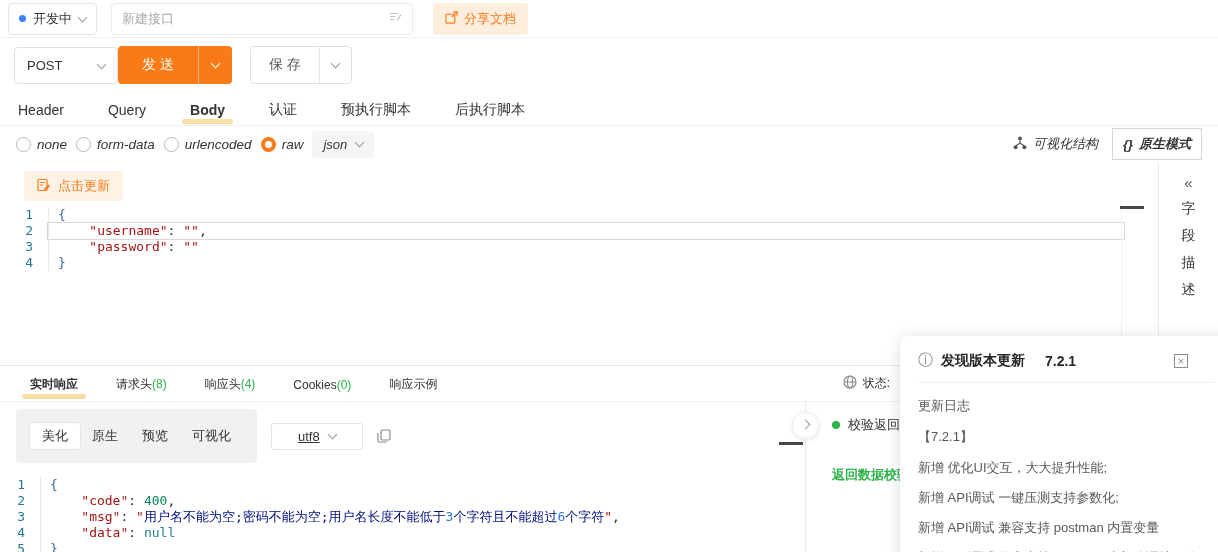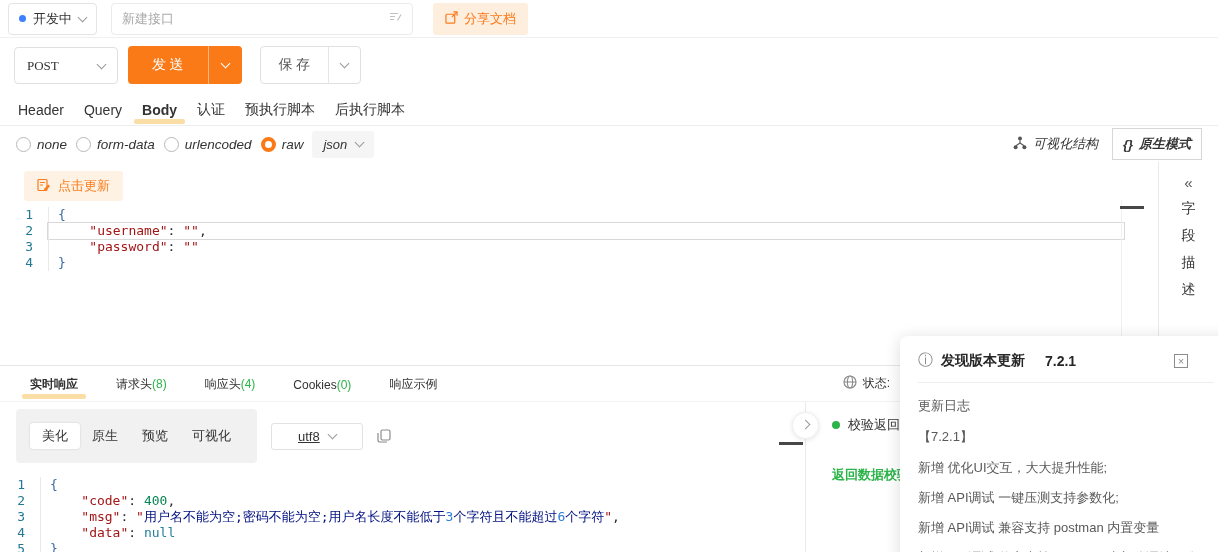--- a/index.html
+++ b/index.html
@@ -15,38 +15,38 @@
     border-bottom:1px solid #f0f0f0; }
   .status-select { display:flex; align-items:center; gap:7px; border:1px solid #e4e4e4;
     border-radius:4px; padding:6px 10px; cursor:pointer; }
   .dot-blue { width:7px; height:7px; border-radius:50%; background:#3d7fff; }
   .api-name { width:302px; border:1px solid #ebebeb; border-radius:4px; padding:6px 10px;
     color:#a8a8a8; display:flex; align-items:center; justify-content:space-between; }
   .share-btn { margin-left:6px; background:#fdeede; color:#fb7b1d; border-radius:3px;
     padding:7px 12px; display:flex; align-items:center; gap:6px; cursor:pointer; }
 
   
-  .request-row { display:flex; align-items:flex-end; padding:8px 14px 8px 14px;font-family:Liberation Serif, serif; }
+  .request-row { display:flex; align-items:flex-end; padding:8px 14px 8px 14px; }
   .method-select { width:104px; height:37px; background:#fff; border:1px solid #e0e0e0;
     border-radius:4px; display:flex; align-items:center; justify-content:space-between;
     padding:0 12px; z-index:2; }
   .url-input { flex:1; height:37px; background:#f5f5f5; border-radius:0 4px 4px 0;
     display:flex; align-items:center; padding:0 14px; font-size:15px; color:#333; }
-  .send-btn { margin-left:10px; height:38px; background:#fa7a17; border-radius:4px;
+  .send-btn { height:38px; background:#fa7a17; border-radius:4px;
     color:#fff; display:flex; align-items:stretch; cursor:pointer; }
   .send-btn .main { padding:0 24px; display:flex; align-items:center; font-size:14px; }
   .send-btn .arrow { border-left:1px solid rgba(255,255,255,.45); padding:0 13px;
     display:flex; align-items:center; }
   .save-btn { margin-left:18px; height:38px; background:#fff; border:1px solid #e0e0e0;
     border-radius:4px; display:flex; align-items:stretch; color:#555; cursor:pointer; }
   .save-btn .main { padding:0 18px; display:flex; align-items:center; font-size:14px; }
   .save-btn .arrow { border-left:1px solid #e6e6e6; padding:0 12px; display:flex; align-items:center; }
 
   
-  .req-tabs { display:flex; gap:16px; padding:0 16px; height:34px; align-items:center;
+  .req-tabs { display:flex; gap:40px; padding:0 16px; height:34px; align-items:center;
     border-bottom:1px solid #ededed; font-size:14px; }
   .tab { cursor:pointer; position:relative; padding:6px 2px 4px; }
   .tab.active { font-weight:bold; }
   .tab.active::after { content:""; position:absolute; left:-6px; right:-6px; bottom:-2px;
     height:5px; background:#fbdda6; border-radius:2px; }
 
   
   .mode-row { display:flex; align-items:center; gap:9px; padding:0 16px; height:36px;font-style:italic; }
   .radio { display:flex; align-items:center; gap:6px; font-size:13.5px; cursor:pointer; }
   .rc { width:15px; height:15px; border:1.5px solid #b9b9b9; border-radius:50%; background:#fff; }

